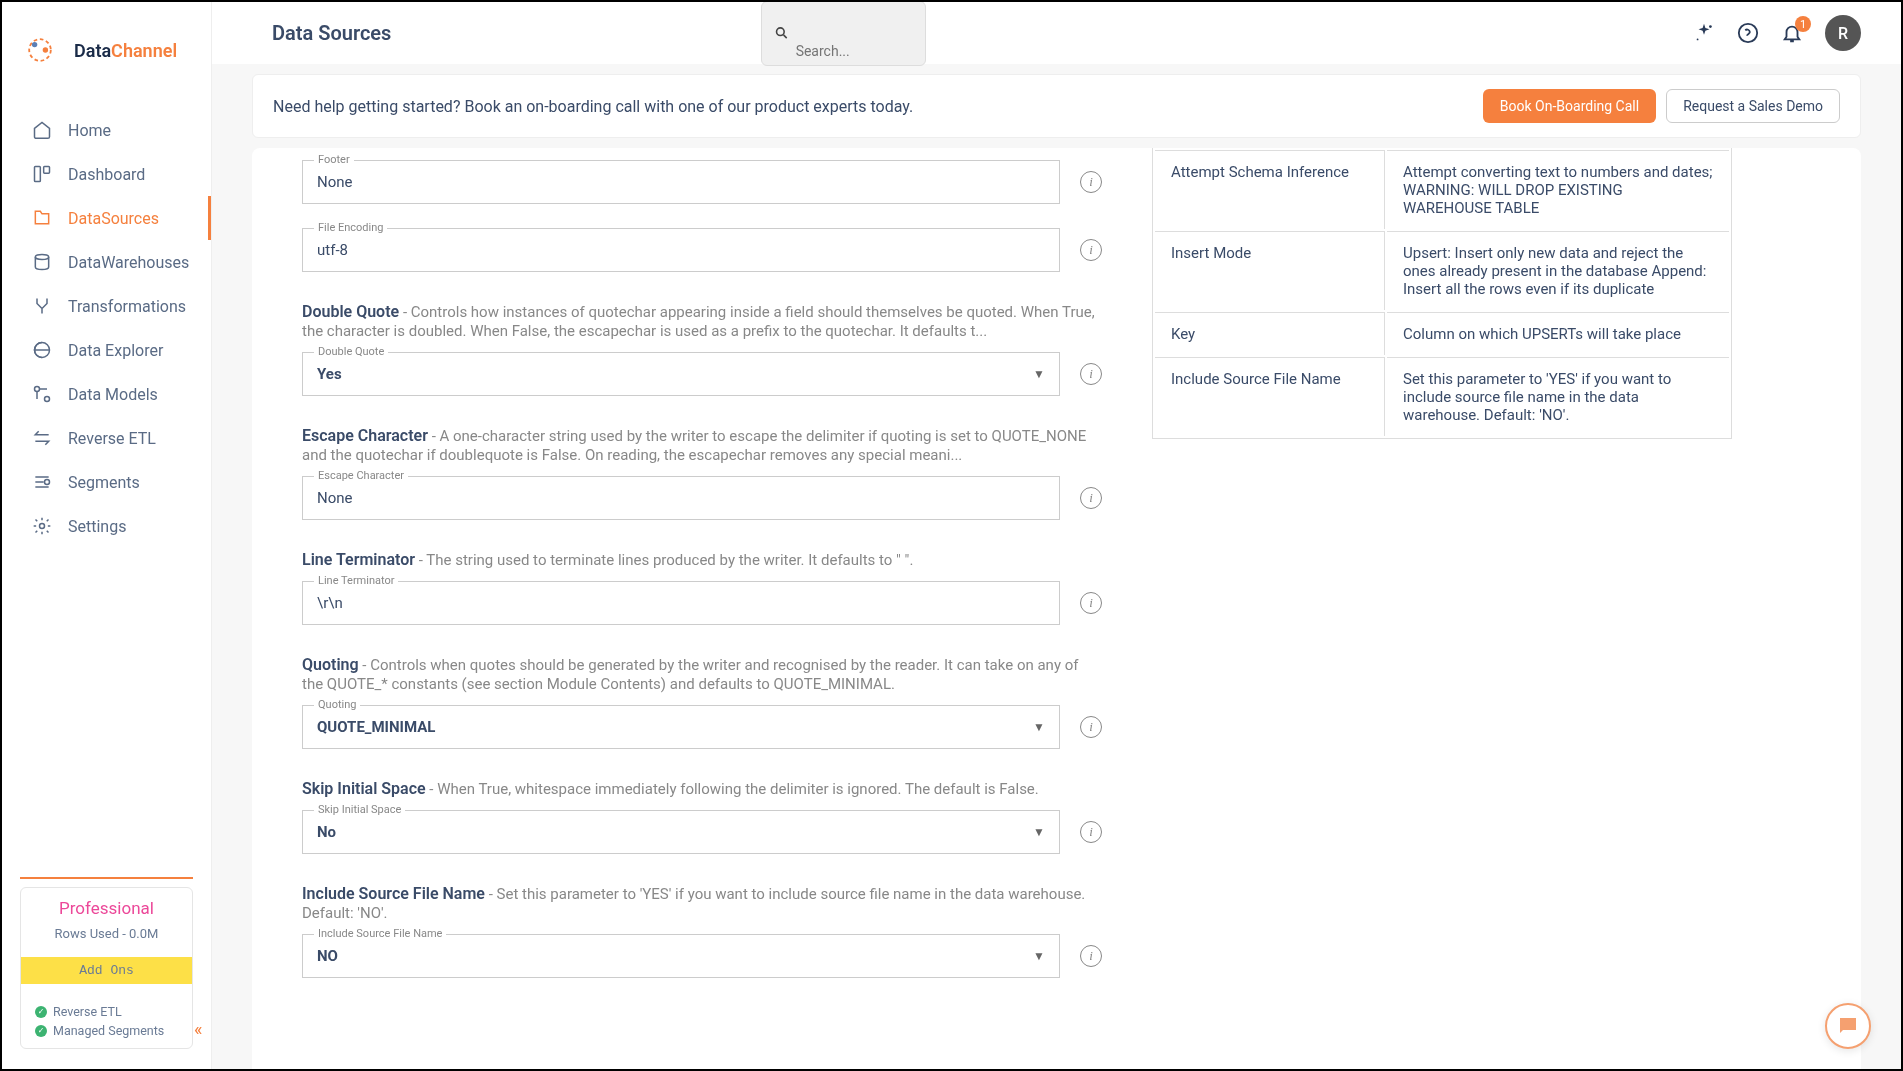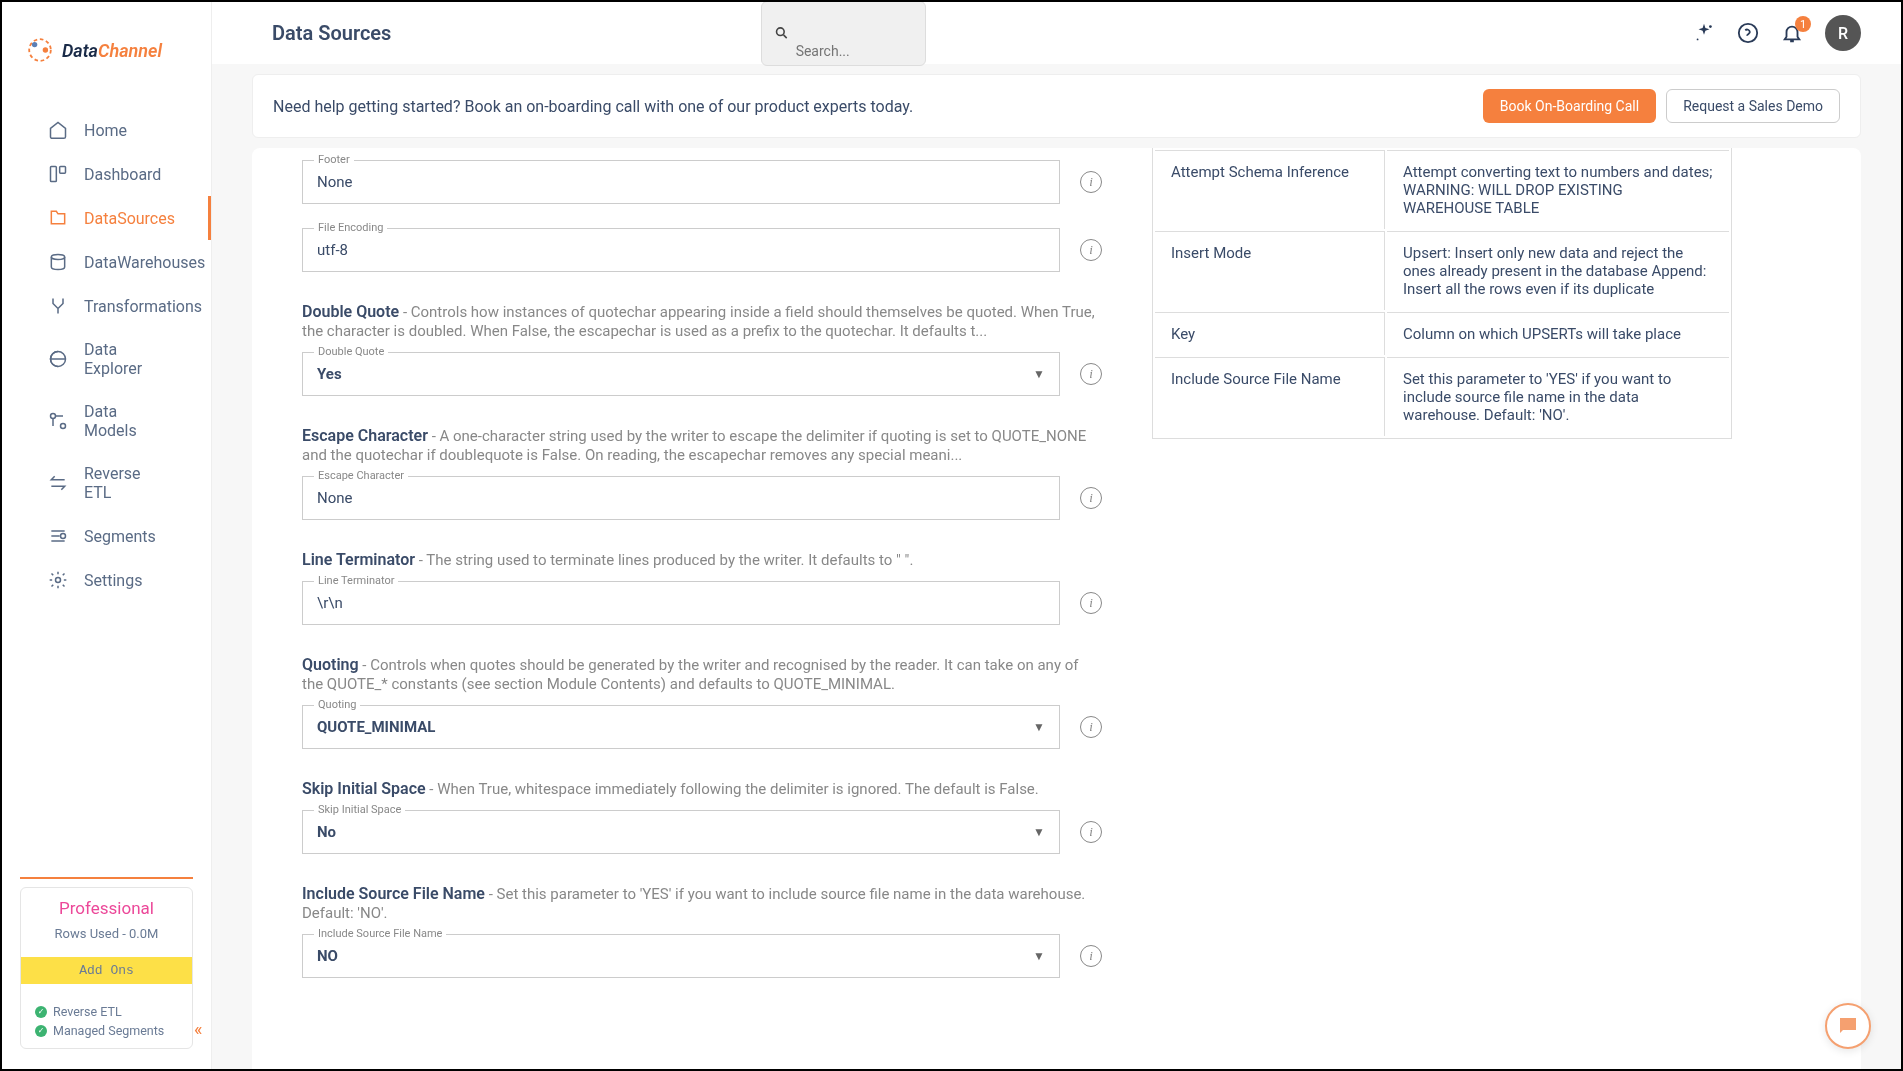--- a/index.html
+++ b/index.html
@@ -1,26 +1,26 @@
 <!DOCTYPE html>
 <html><head>
 <meta charset="utf-8">
 <style>
 * { margin: 0; padding: 0; box-sizing: border-box; font-family: -apple-system, BlinkMacSystemFont, "Segoe UI", Roboto, sans-serif; }
 body { background: #fff; border: 2px solid #000; width: 1903px; height: 1071px; overflow: hidden; position: relative; }
 
 
 .sidebar { position: absolute; left: 0; top: 0; width: 210px; height: 100%; background: #fff; border-right: 1px solid #eee; display: flex; flex-direction: column; }
-.logo-area { padding: 30px 20px; display: flex; align-items: center; gap: 4px; font-style: italic; }
+.logo-area { padding: 30px 20px; display: flex; align-items: center; gap: 16px; }
 .logo-icon { width: 36px; height: 36px; }
 .logo-text { font-size: 18px; font-weight: 600; color: #1a2b48; }
 .logo-text .accent { color: #f5803e; }
 
 .nav { flex: 1; padding: 10px 0; }
-.nav-item { display: flex; align-items: center; gap: 16px; padding: 12px 46px; color: #5a6b85; font-size: 16px; cursor: pointer; border-right: 3px solid transparent; }
+.nav-item { display: flex; align-items: center; gap: 16px; padding: 12px 30px; color: #5a6b85; font-size: 16px; cursor: pointer; border-right: 3px solid transparent; }
 .nav-item.active { color: #f5803e; border-right-color: #f5803e; }
 .nav-item .icon { width: 20px; height: 20px; display: flex; align-items: center; justify-content: center; }
 
 .sidebar-footer { padding: 0 18px 20px; }
 .sidebar-divider { border-top: 2px solid #f5803e; margin-bottom: 8px; }
 .plan-card { border: 1px solid #e5e5e5; border-radius: 6px; padding: 10px 14px; text-align: center; font-size: 14px; }
 .plan-name { font-weight: 400; color: #ec4899; font-size: 17px; margin-bottom: 8px; }
 .plan-rows { color: #6a7b95; font-size: 13px; margin-bottom: 10px; }
 .addons-head { background: #fde047; color: #6a7b95; padding: 6px 0; font-size: 13px; margin: 16px -14px; font-family: Liberation Mono, monospace; }
 .addon-row { display: flex; align-items: center; gap: 6px; font-size: 12.5px; color: #6a7b95; padding-top: 4px; text-align: left; }

